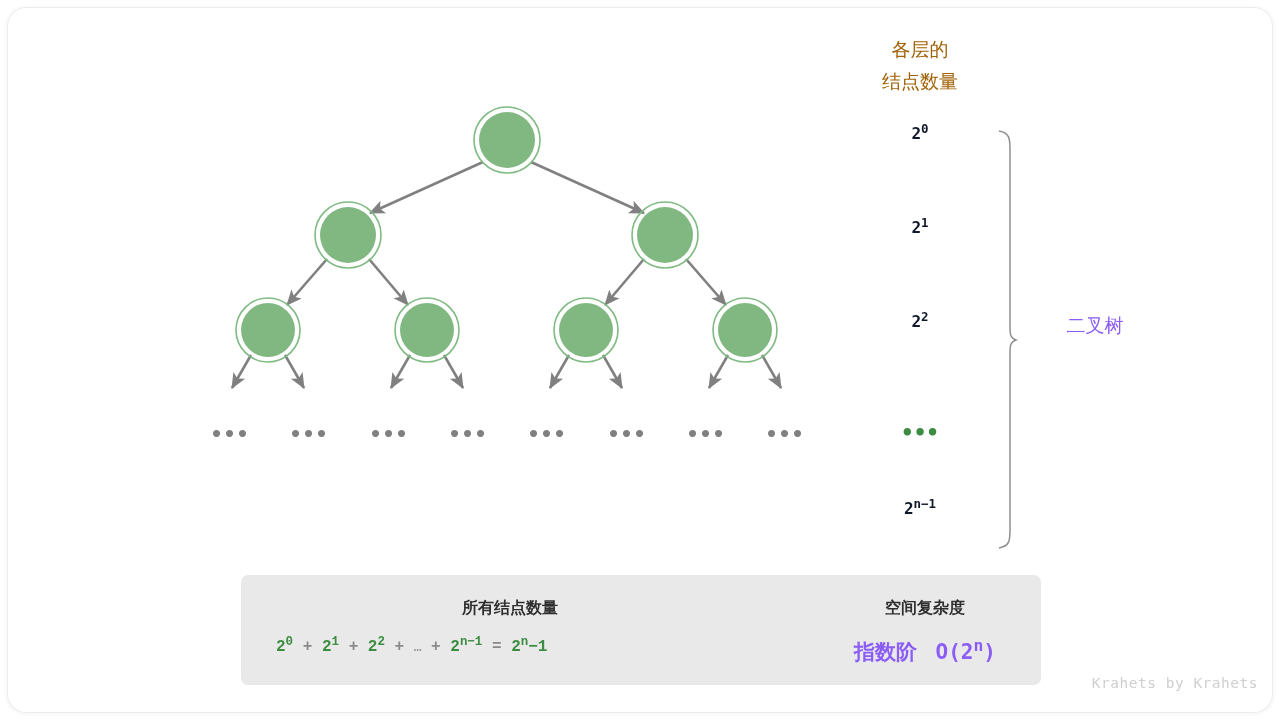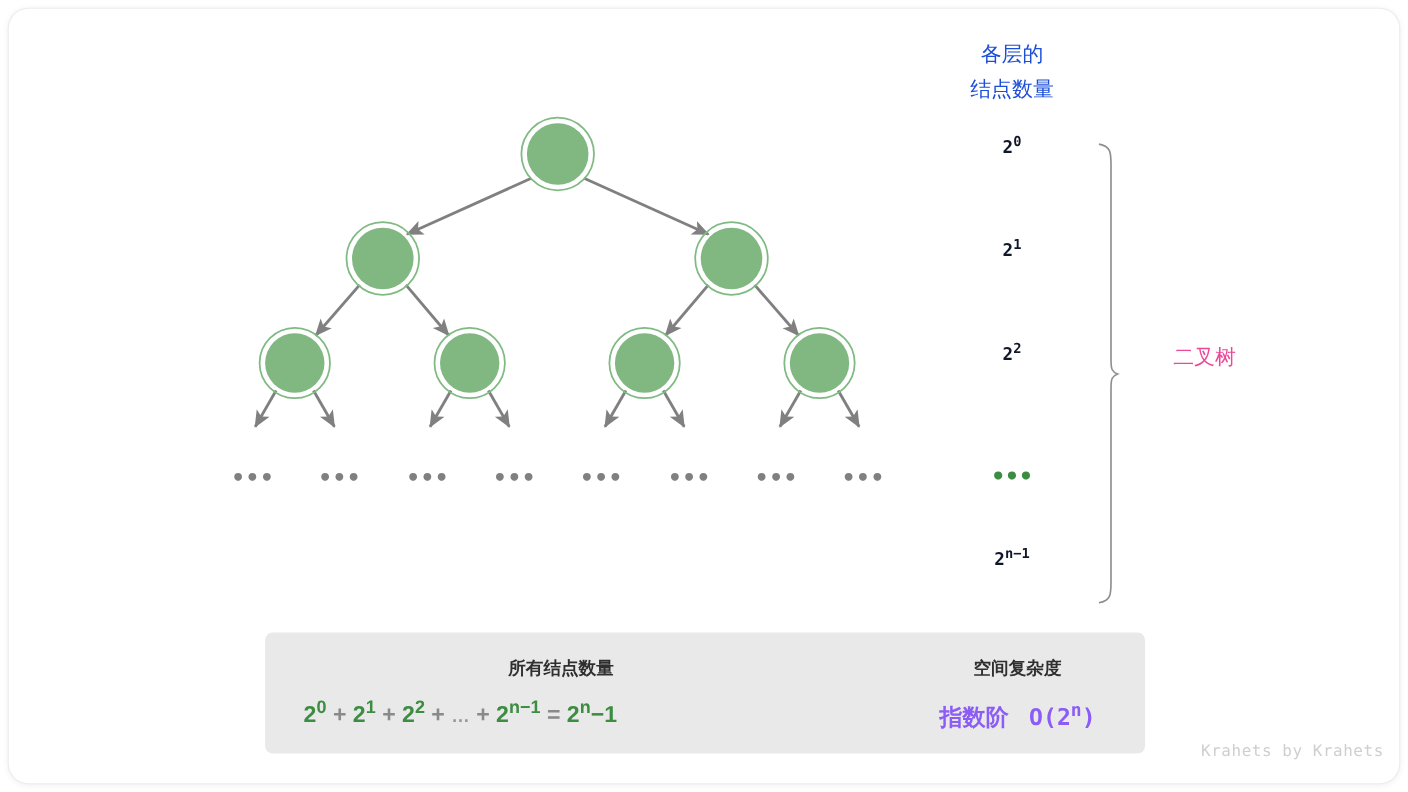--- a/index.html
+++ b/index.html
@@ -37,21 +37,21 @@
     width: 1280px;
     height: 720px;
   }
   
   .txt {
     position: absolute;
     white-space: nowrap;
     line-height: 1.25;
   }
   .header-label {
-    color: #1d4ed8;
+    color: #a16207;
     font-size: 19px;
     text-align: center;
     font-family: "Liberation Sans", "DejaVu Sans", sans-serif;
   }
   .pow-label {
     color: #0f172a;
     font-size: 16px;
     font-weight: bold;
     font-family: "DejaVu Sans Mono", "Liberation Mono", monospace;
     text-align: center;
@@ -62,21 +62,21 @@
     line-height: 0;
   }
   .dots-green {
     color: #3c8d41;
     font-size: 21px;
     font-weight: bold;
     font-family: "DejaVu Sans Mono", "Liberation Mono", monospace;
     letter-spacing: 0px;
   }
   .side-note {
-    color: #ec4899;
+    color: #8b5cf6;
     font-size: 19px;
     text-align: center;
     line-height: 1.6;
   }
   .dots-gray {
     color: #808080;
     font-size: 20px;
     font-weight: bold;
     font-family: "DejaVu Sans Mono", "Liberation Mono", monospace;
     letter-spacing: 1px;
@@ -94,22 +94,22 @@
   .box-title {
     position: absolute;
     color: #2f2f2f;
     font-size: 16px;
     font-weight: bold;
     text-align: center;
     white-space: nowrap;
   }
   .formula {
     position: absolute;
-    font-family: Liberation Sans, sans-serif;
-    font-size: 21px;
+    font-family: Liberation Mono, monospace;
+    font-size: 16px;
     font-weight: bold;
     white-space: nowrap;
   }
   .formula .g { color: #3c8d41; }
   .formula .op { color: #8a8a8a; font-weight: bold; }
   .formula .el { color: #9a9a9a; font-size: 0.8em; }
   .formula sup { font-size: 0.78em; vertical-align: super; line-height: 0; }
   .complexity {
     position: absolute;
     color: #8b5cf6;

